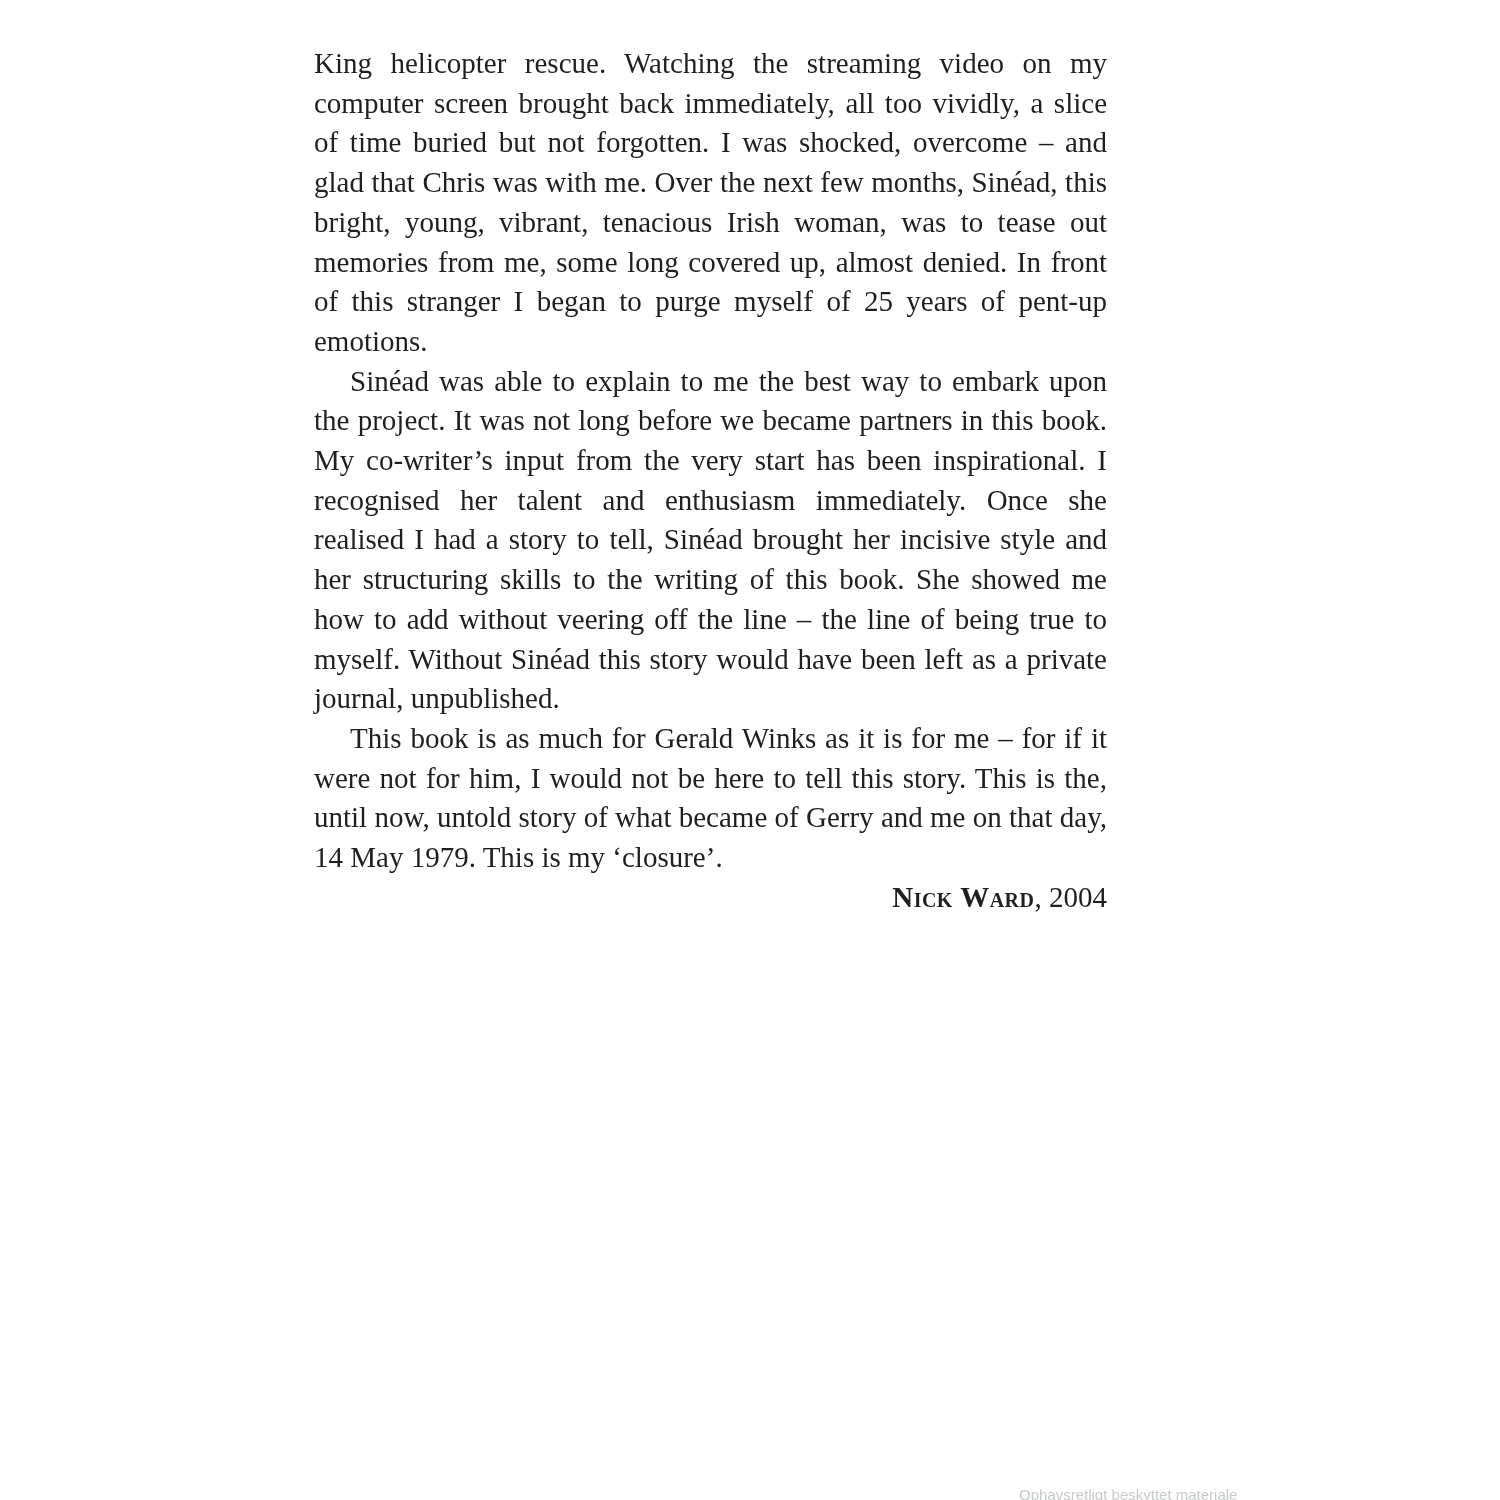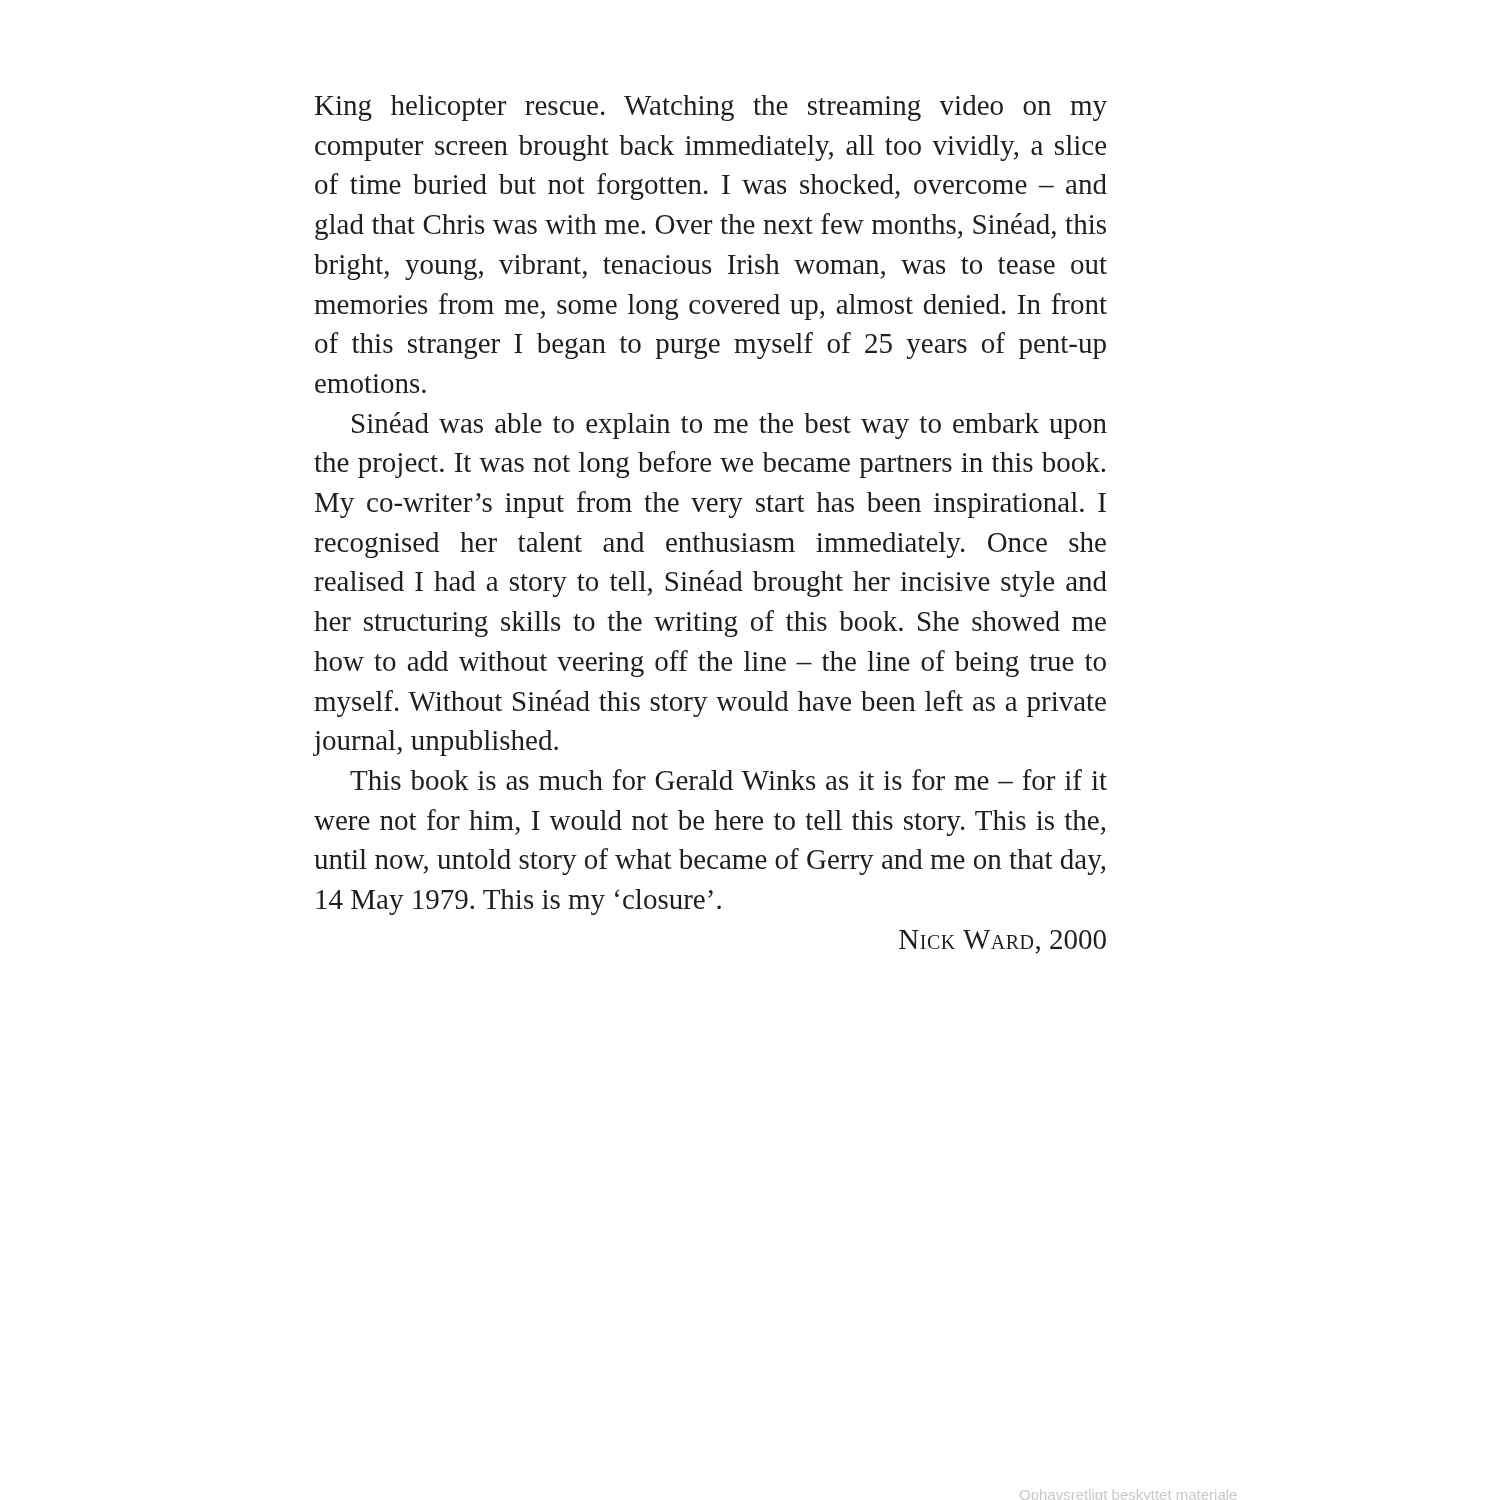--- a/index.html
+++ b/index.html
@@ -18,55 +18,55 @@
   .text-block {
     position: absolute;
     left: 314px;
     top: 44px;
     width: 793px;
     color: #1f1f1f;
     font-size: 29px;
     line-height: 39.7px;
     text-align: justify;
     hyphens: none;
-    margin-top: 42px;
   }
   .text-block p {
     margin: 0;
     padding: 0;
   }
   .text-block p.indented {
     text-indent: 36px;
   }
   .signature {
     margin: 0;
     text-align: right;
     white-space: nowrap;
   }
   .sig-name {
     font-variant: small-caps;
     letter-spacing: 0.5px;
+    font-weight: bold;
   }
   .watermark {
     position: absolute;
     left: 1019px;
     top: 1486px;
     font-family: "Liberation Sans", sans-serif;
     font-size: 15px;
     color: #c7cacb;
     white-space: nowrap;
   }
 </style>
 </head>
 <body>
 
 <div class="page">
 
   <div class="text-block">
     <p>King helicopter rescue. Watching the streaming video on my computer screen brought back immediately, all too vividly, a slice of time buried but not forgotten. I was shocked, overcome – and glad that Chris was with me. Over the next few months, Sinéad, this bright, young, vibrant, tenacious Irish woman, was to tease out memories from me, some long covered up, almost denied. In front of this stranger I began to purge myself of 25 years of pent-up emotions.</p>
     <p class="indented">Sinéad was able to explain to me the best way to embark upon the project. It was not long before we became partners in this book. My co-writer’s input from the very start has been inspirational. I recognised her talent and enthusiasm immediately. Once she realised I had a story to tell, Sinéad brought her incisive style and her structuring skills to the writing of this book. She showed me how to add without veering off the line – the line of being true to myself. Without Sinéad this story would have been left as a private journal, unpublished.</p>
     <p class="indented">This book is as much for Gerald Winks as it is for me – for if it were not for him, I would not be here to tell this story. This is the, until now, untold story of what became of Gerry and me on that day, 14 May 1979. This is my ‘closure’.</p>
-    <p class="signature"><span class="sig-name">Nick Ward</span><span>, 2000</span></p>
+    <p class="signature"><span class="sig-name">Nick Ward</span><span>, 2004</span></p>
   </div>
 
   <div class="watermark">Ophavsretligt beskyttet materiale</div>
 
 </div>
 
 </body></html>

